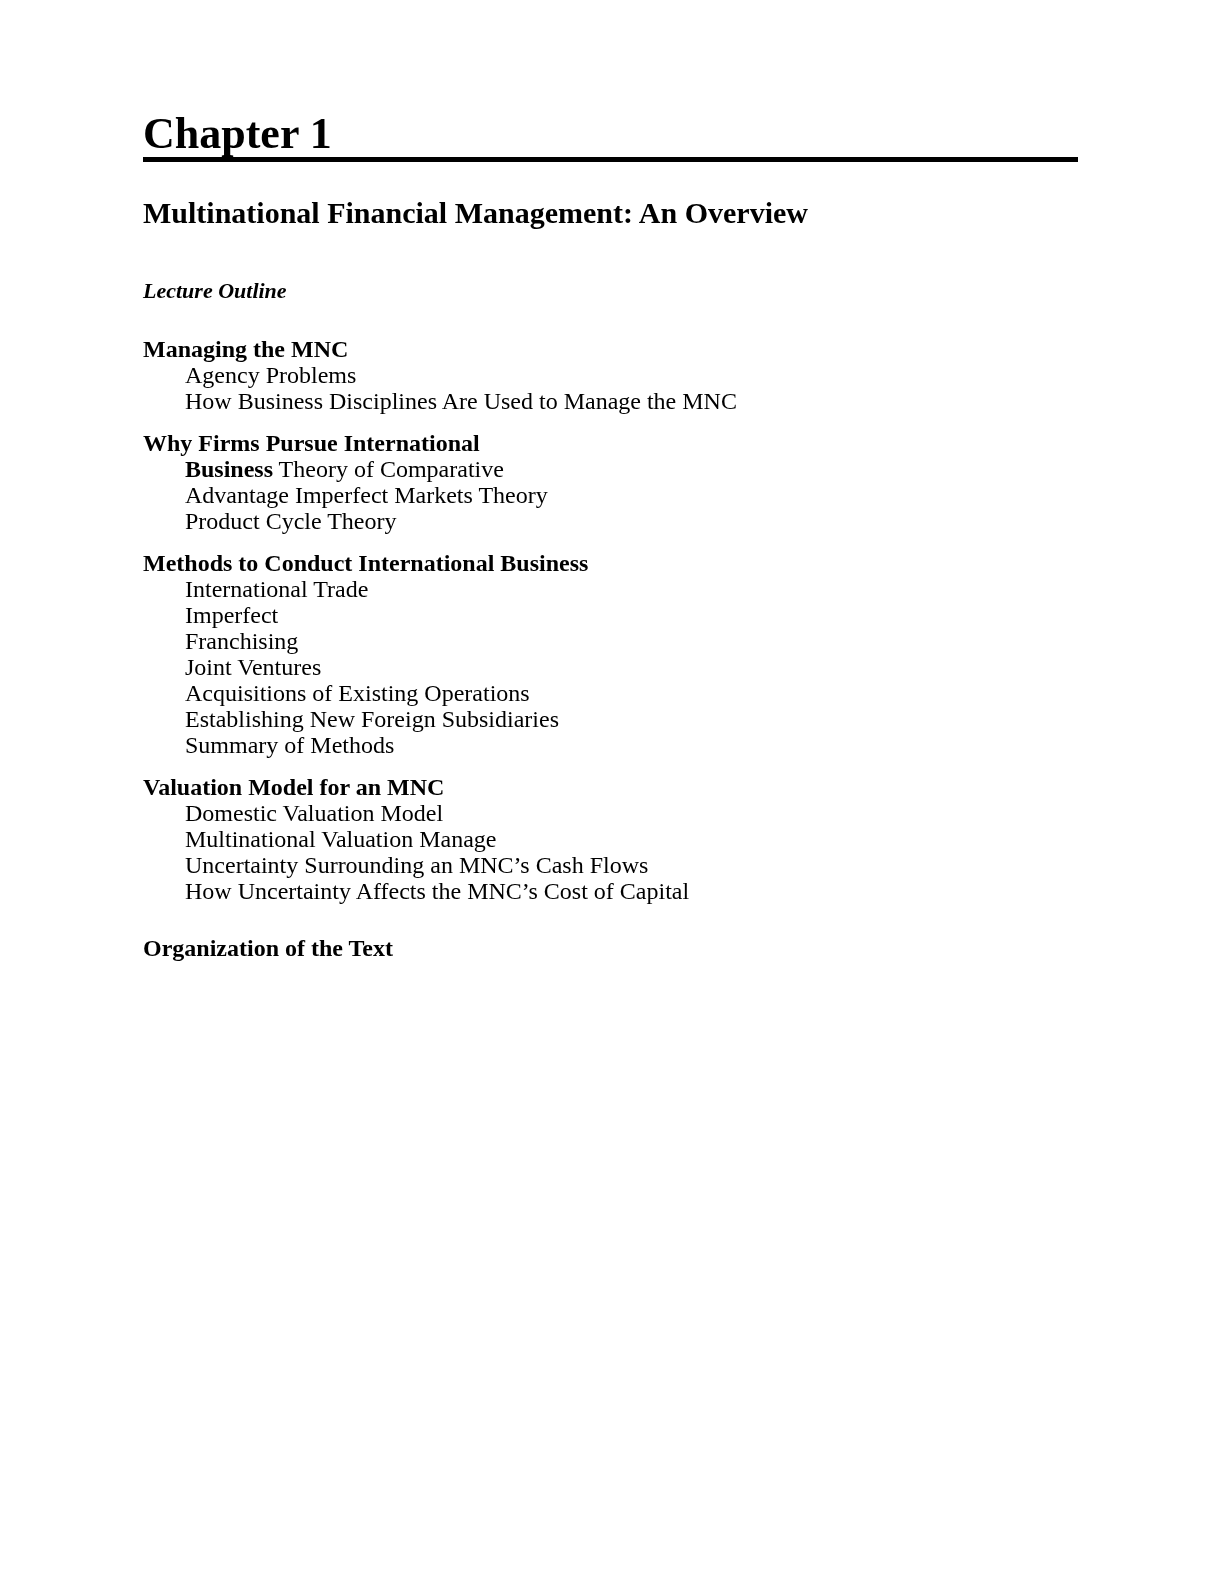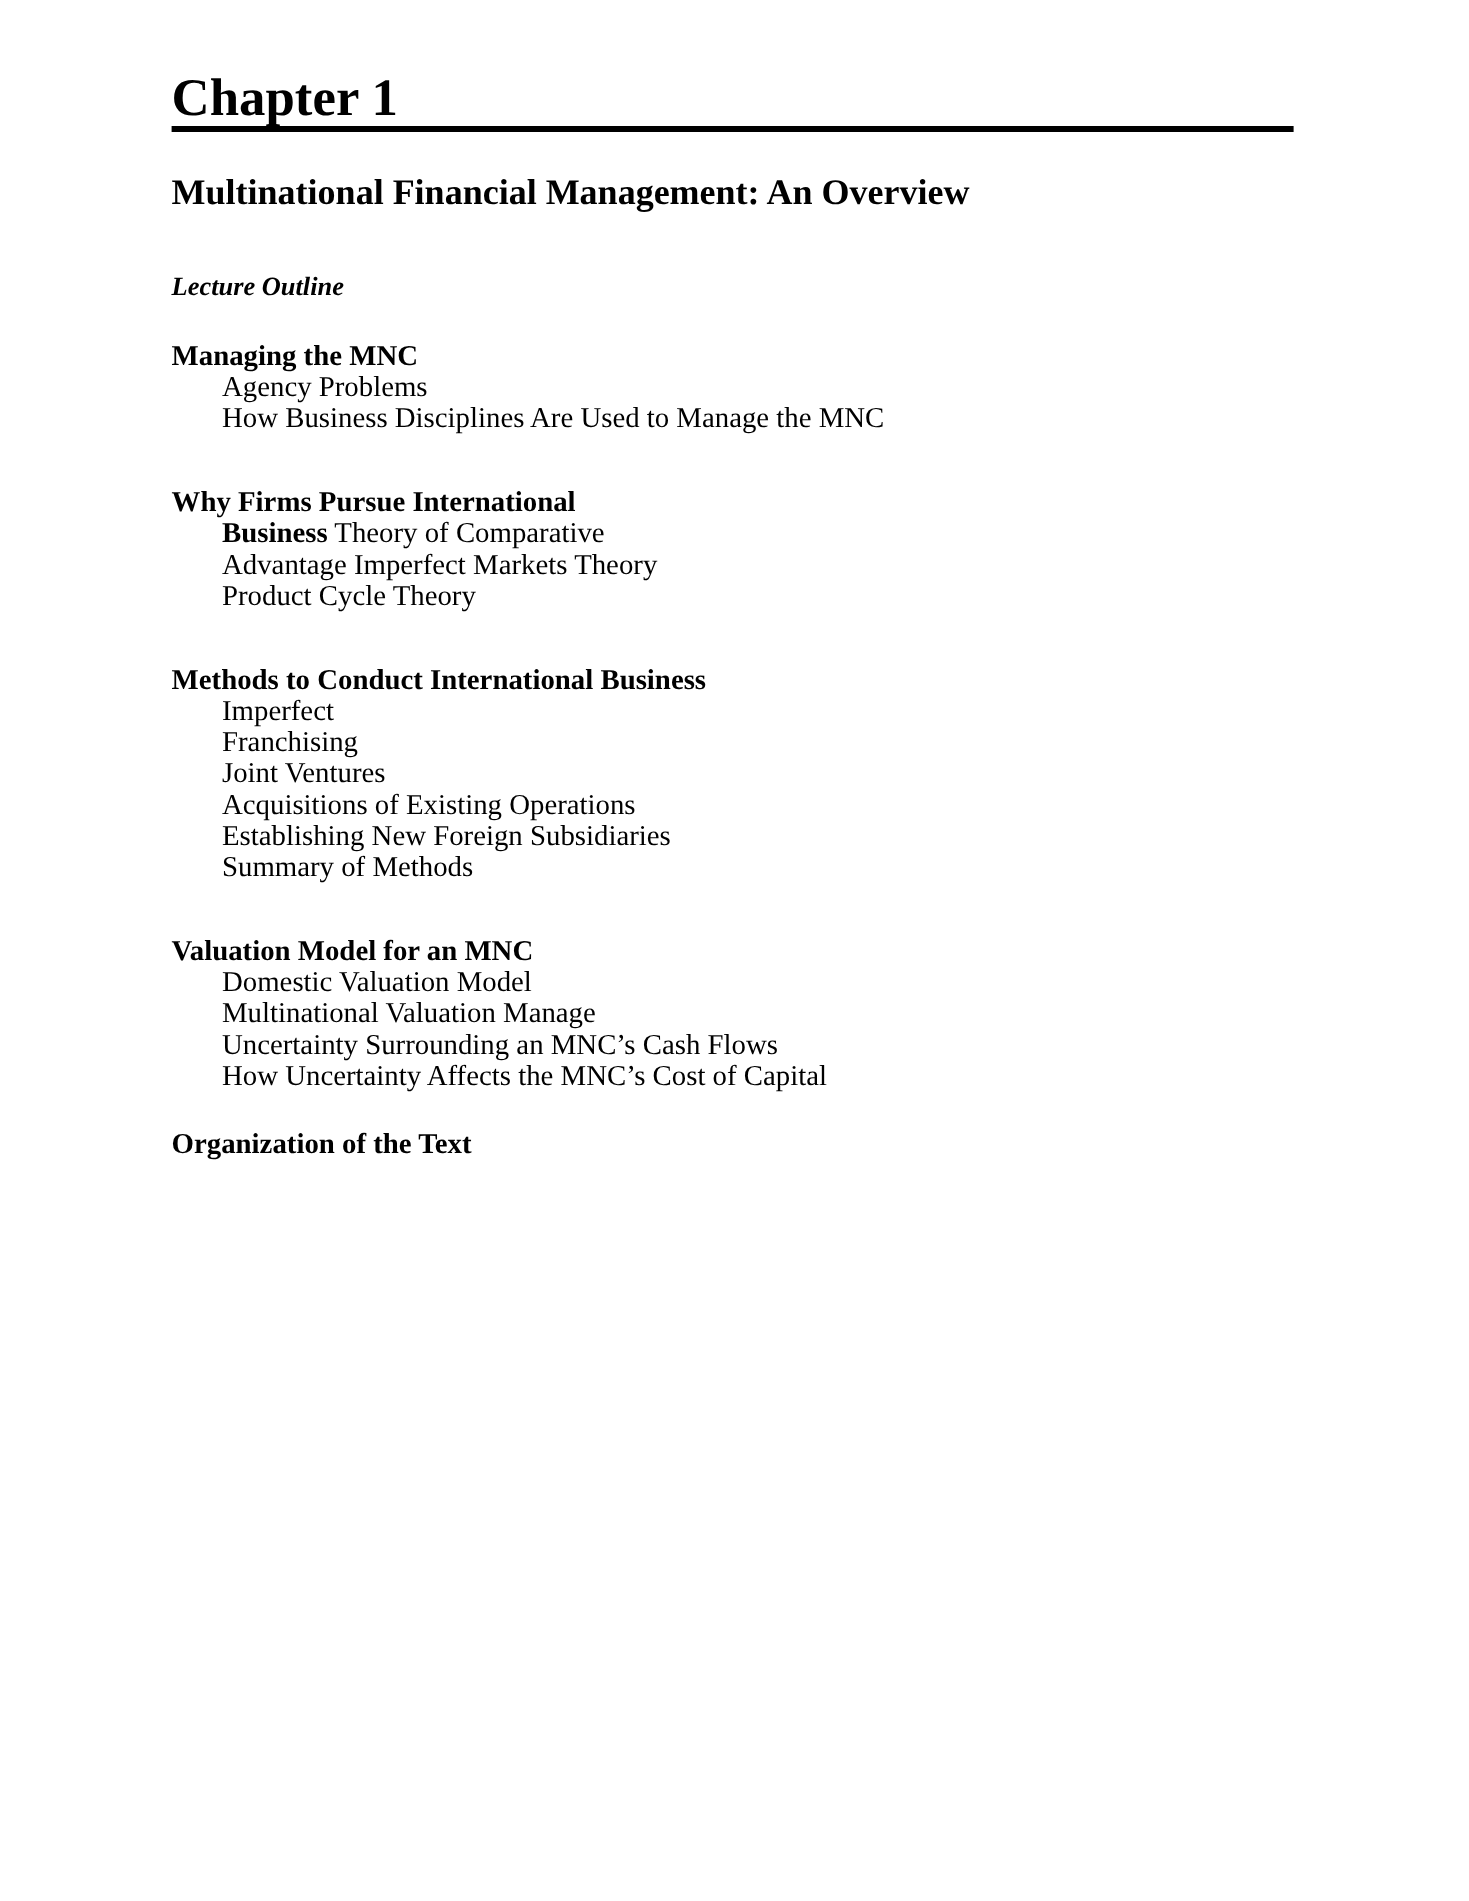--- a/index.html
+++ b/index.html
@@ -15,21 +15,21 @@
     color: #000000;
     font-family: "Liberation Serif", "DejaVu Serif", serif;
     overflow: hidden;
   }
   .content {
     padding-left: 143px;
     padding-right: 146px;
   }
   .chapter-title {
     margin: 0;
-    padding-top: 60px;
+    padding-top: 112px;
     padding-bottom: 1px;
     font-size: 44px;
     font-weight: bold;
     line-height: 1.0;
     border-bottom: 5px solid #000000;
   }
   .subtitle {
     margin: 34px 0 3px 0;
     font-size: 30px;
     font-weight: bold;
@@ -39,21 +39,21 @@
     margin: 50px 0 16px 0;
     font-size: 22px;
     font-weight: bold;
     font-style: italic;
     line-height: 1.1;
   }
   .sections {
     margin-top: 33px;
   }
   .outline-section + .outline-section {
-    margin-top: 44px;
+    margin-top: 16px;
   }
   .section-heading {
     font-size: 24px;
     font-weight: bold;
     line-height: 26px;
   }
   .section-items {
     list-style: none;
     margin: 0;
     padding: 0 0 0 42px;
@@ -89,20 +89,21 @@
     <ul class="section-items">
             <li><b>Business</b> Theory of Comparative</li>
             <li>Advantage Imperfect Markets Theory</li>
             <li>Product Cycle Theory</li>
           </ul>
   </section>
 
   <section class="outline-section">
     <div class="section-heading">Methods to Conduct International Business</div>
     <ul class="section-items">
+            <li>International Trade</li>
             <li>Imperfect</li>
             <li>Franchising</li>
             <li>Joint Ventures</li>
             <li>Acquisitions of Existing Operations</li>
             <li>Establishing New Foreign Subsidiaries</li>
             <li>Summary of Methods</li>
           </ul>
   </section>
 
   <section class="outline-section">

